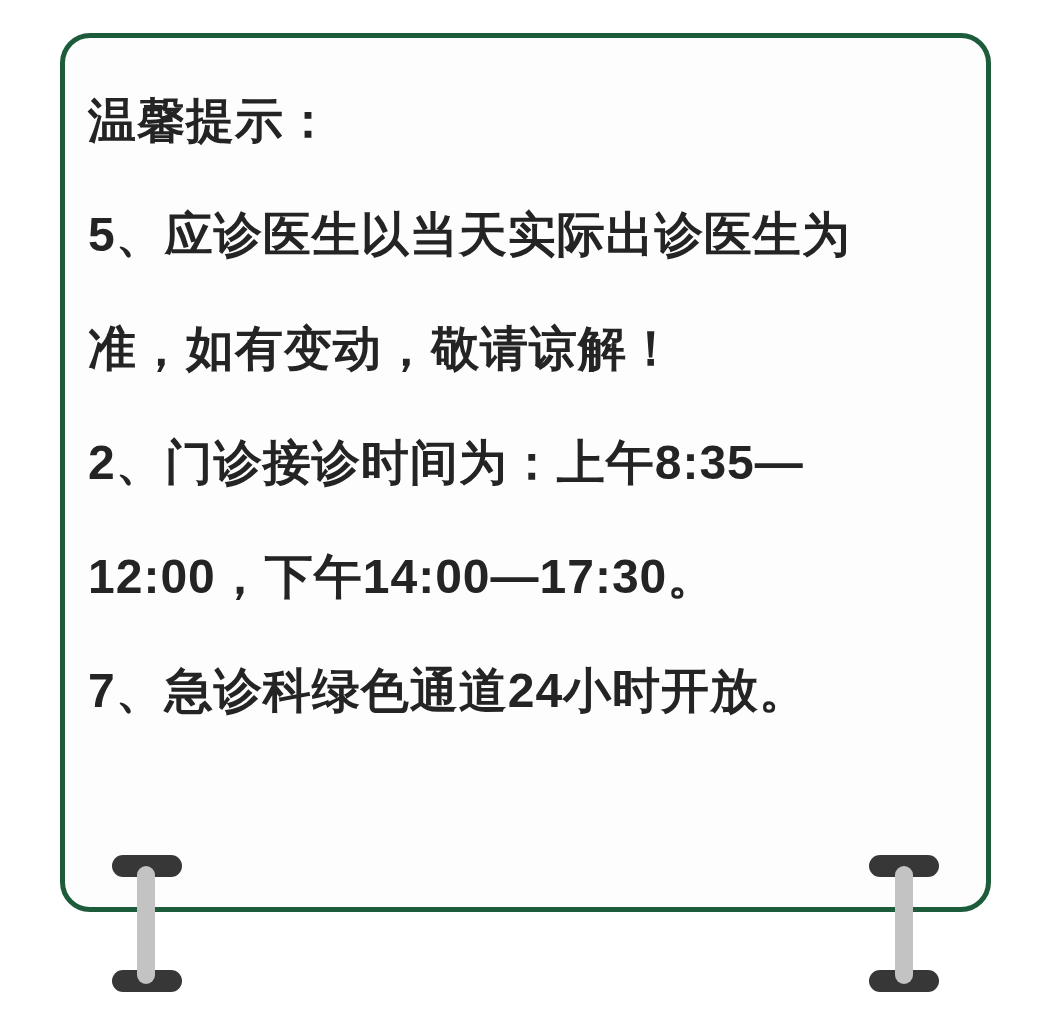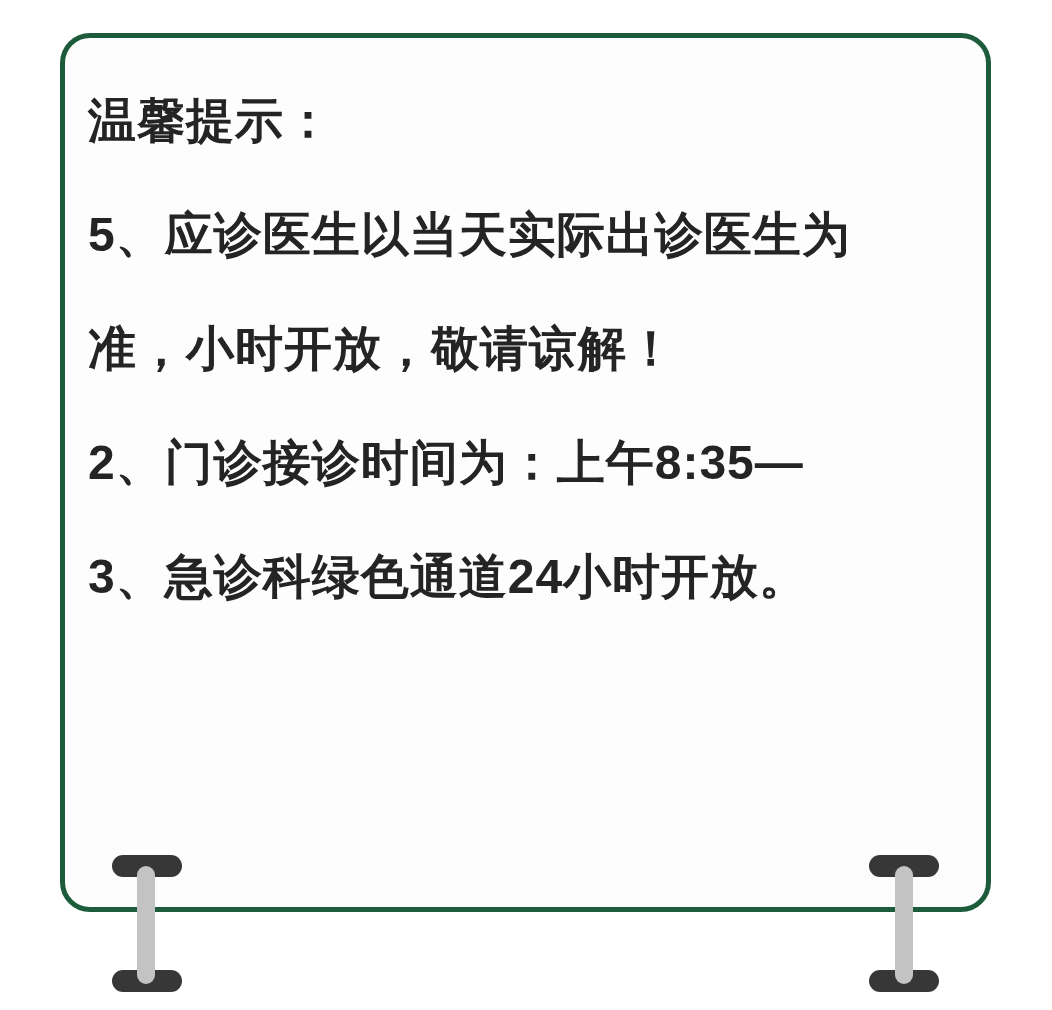--- a/index.html
+++ b/index.html
@@ -68,23 +68,24 @@
   .cap-right-bottom { left: 869px; top: 970px; }
   .bar-right        { left: 895px; top: 866px; }
 </style>
 </head>
 <body>
 
 <div class="board">
   <div class="board-content">
     <div class="notice-line">温馨提示：</div>
     <div class="notice-line">5、应诊医生以当天实际出诊医生为</div>
-    <div class="notice-line">准，小时开放，敬请谅解！</div>
+    <div class="notice-line">准，如有变动，敬请谅解！</div>
     <div class="notice-line">2、门诊接诊时间为：上午8:35—</div>
-    <div class="notice-line">3、急诊科绿色通道24小时开放。</div>
+    <div class="notice-line">12:00，下午14:00—17:30。</div>
+    <div class="notice-line">7、急诊科绿色通道24小时开放。</div>
   </div>
 </div>
 
 <div class="leg-cap cap-left-top"></div>
 <div class="leg-cap cap-left-bottom"></div>
 <div class="leg-bar bar-left"></div>
 
 <div class="leg-cap cap-right-top"></div>
 <div class="leg-cap cap-right-bottom"></div>
 <div class="leg-bar bar-right"></div>

